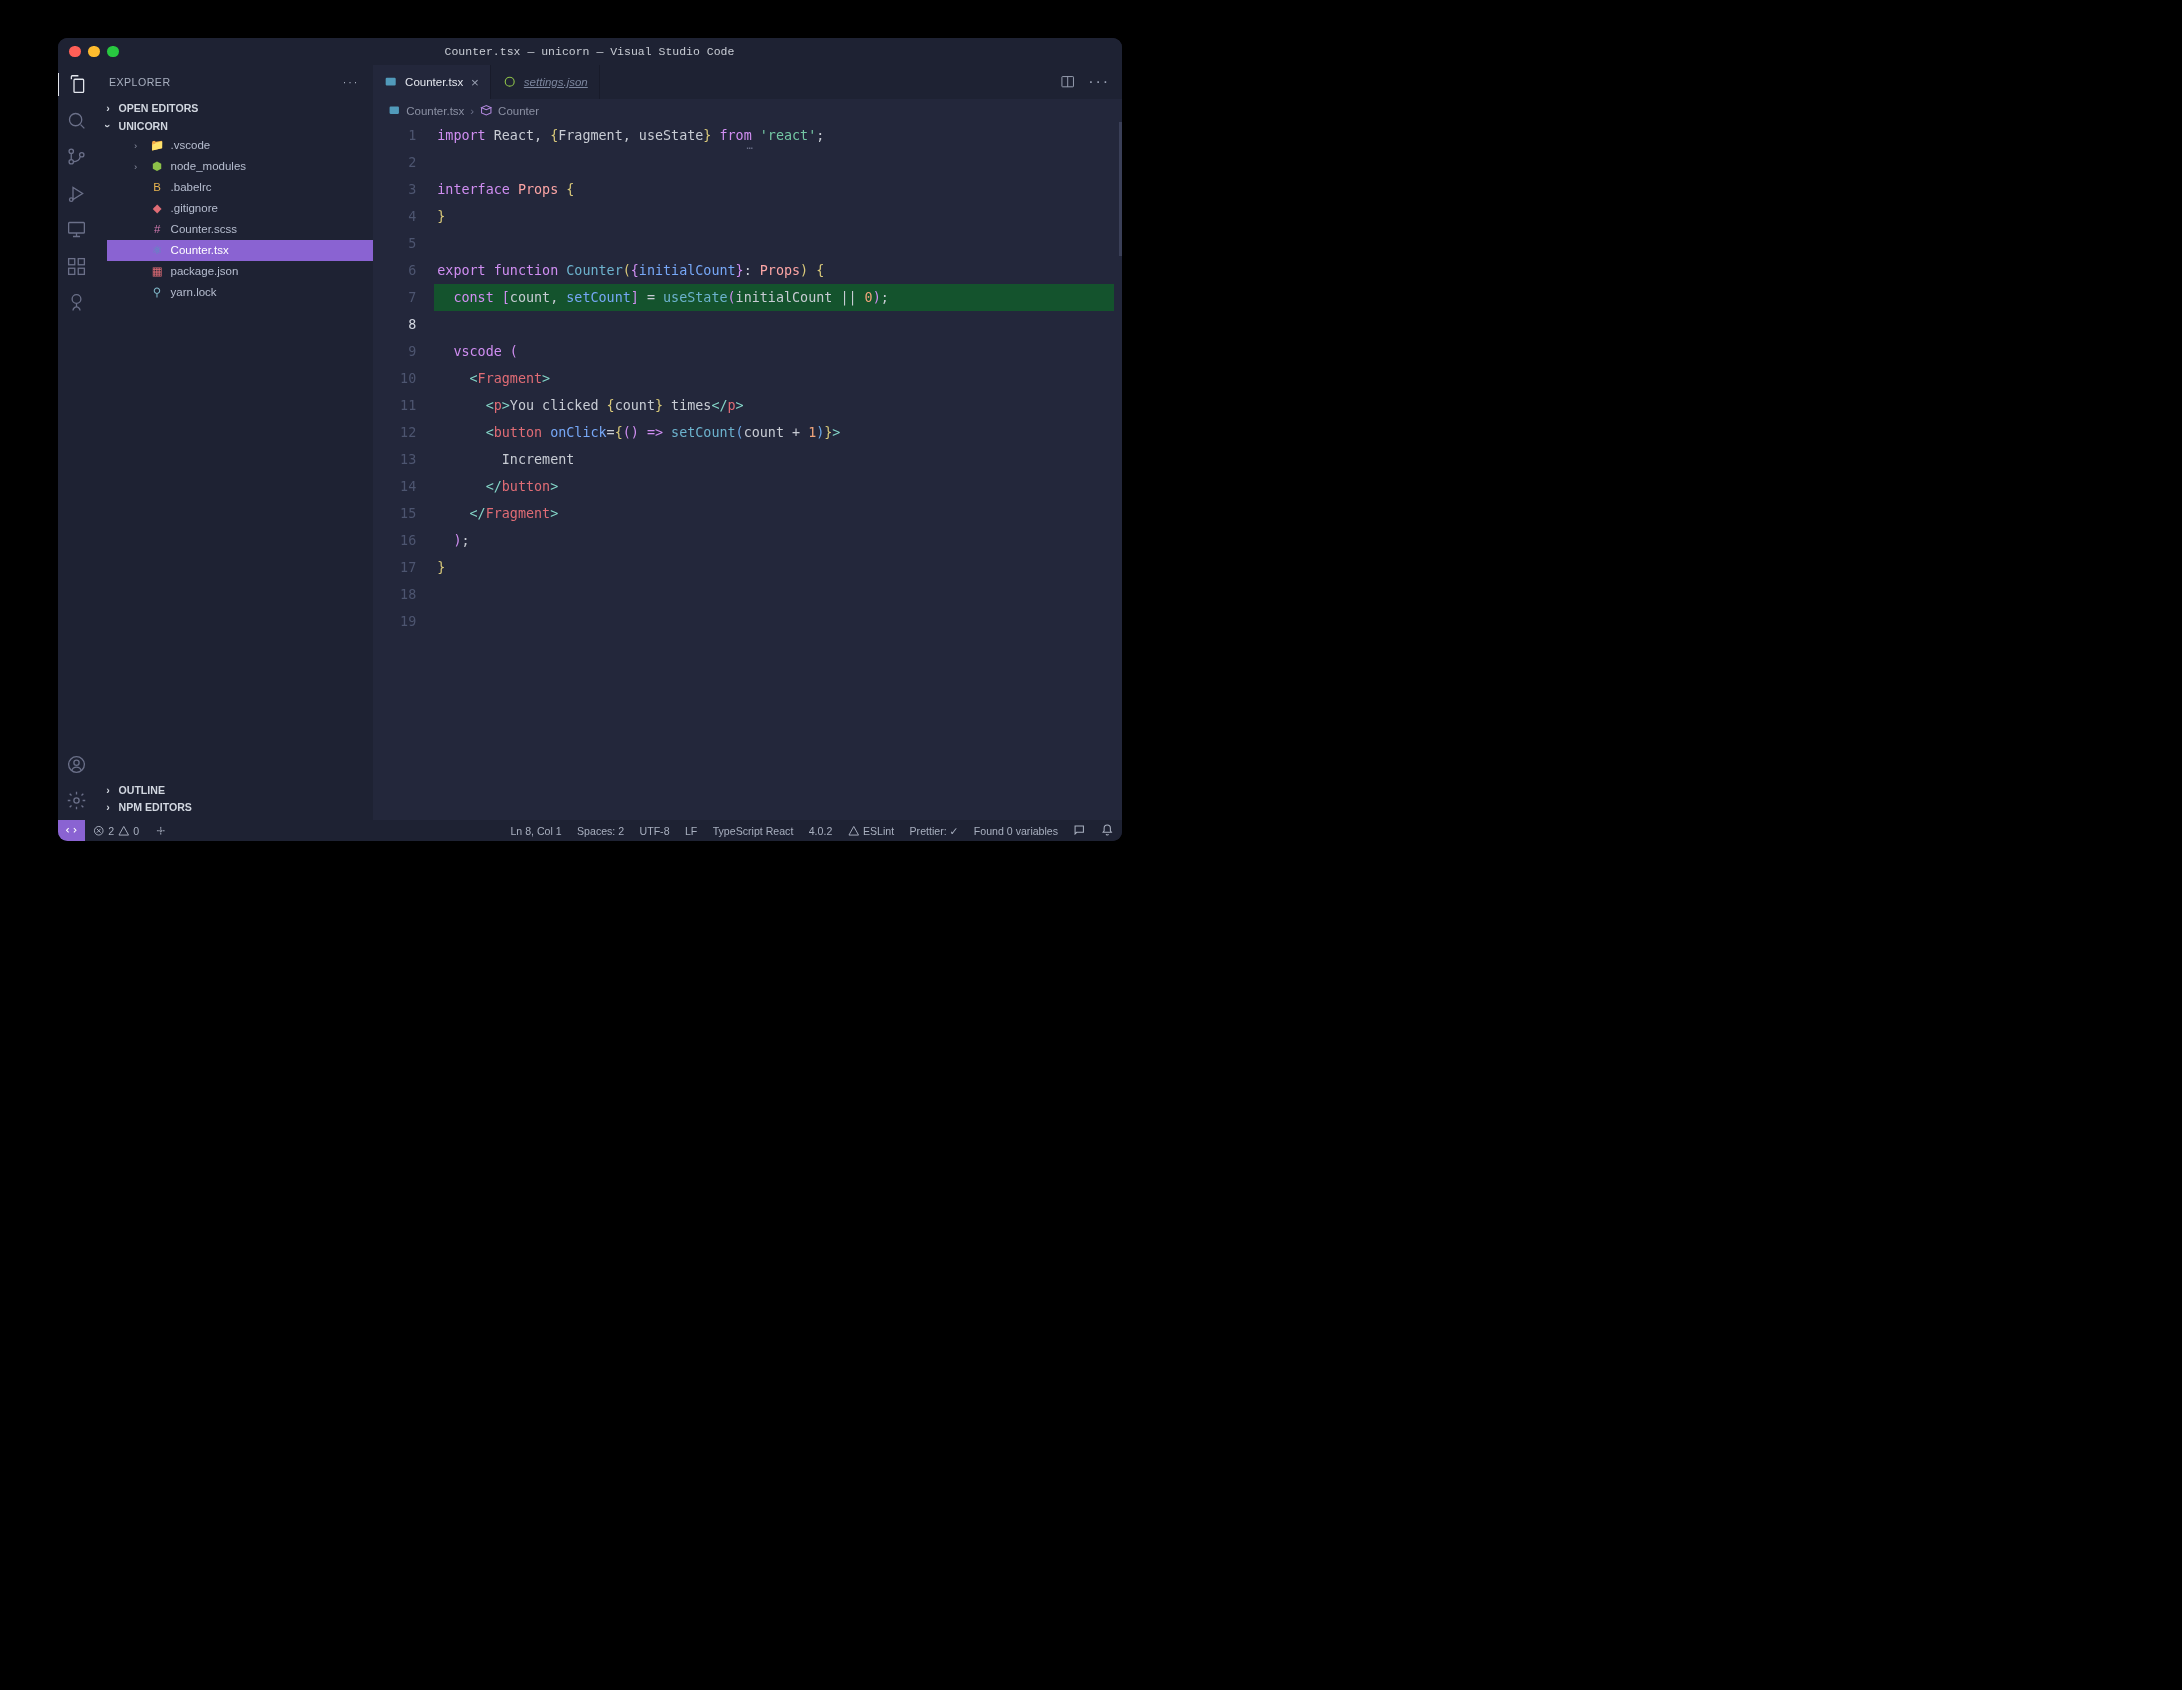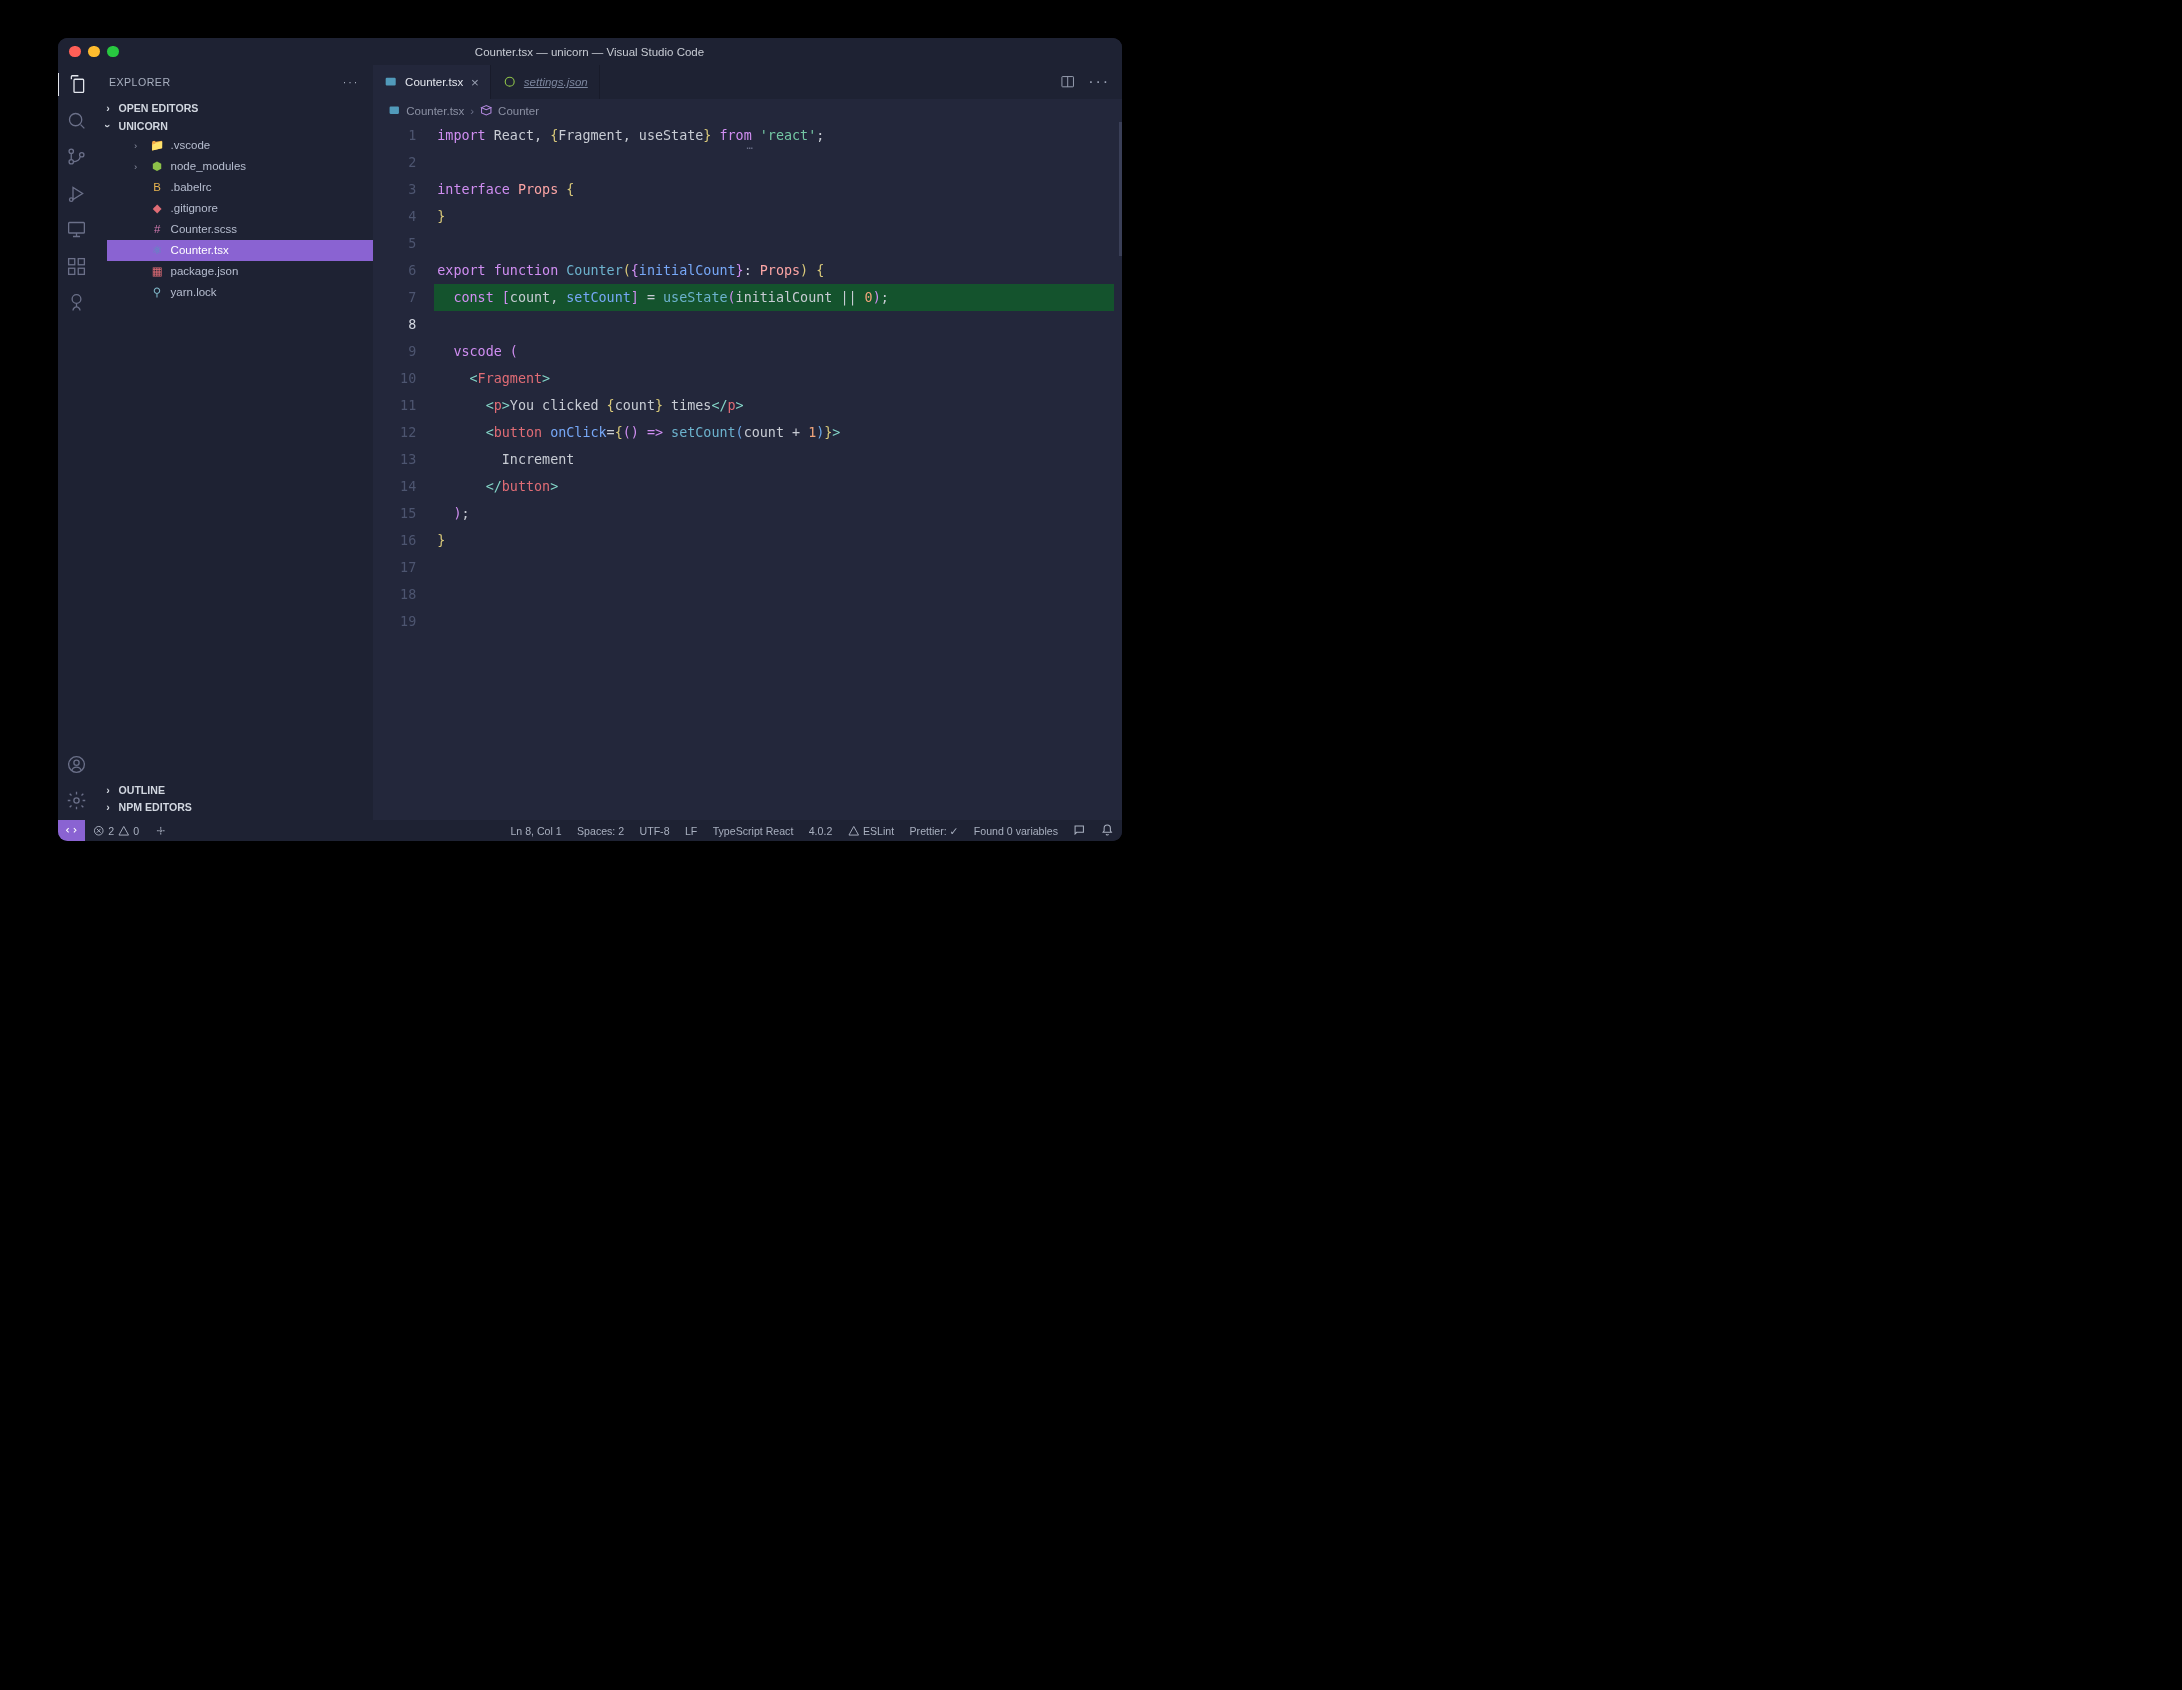--- a/index.html
+++ b/index.html
@@ -29,21 +29,21 @@
     display: flex;
     align-items: center;
     position: relative;
     flex-shrink: 0;
   }
   .traffic { display: flex; gap: 7.7px; position: absolute; left: 11.5px; }
   .traffic span { width: 11.5px; height: 11.5px; border-radius: 50%; }
   .tl-close { background: #ff5f57; }
   .tl-min { background: #febc2e; }
   .tl-max { background: #28c840; }
-  .title { margin: 0 auto; color: #c8ccd4; font-size: 11.5px; }
+  .title { margin: 0 auto; color: #c8ccd4; font-size: 11.5px; font-family: Liberation Mono, monospace; }
   .main { flex: 1; display: flex; min-height: 0; }
   
   .activitybar {
     width: 38px;
     background: #1e2233;
     display: flex;
     flex-direction: column;
     align-items: center;
     padding-top: 7.7px;
     gap: 13.4px;
@@ -372,20 +372,21 @@
             <div class="codeline"></div>
             <div class="codeline"><span class="kw">export</span><span class="plain"> </span><span class="kw">function</span><span class="plain"> </span><span class="fn">Counter</span><span class="brace-y">(</span><span class="brace-p">{</span><span class="attr">initialCount</span><span class="brace-p">}</span><span class="punct">: </span><span class="type">Props</span><span class="brace-y">)</span><span class="plain"> </span><span class="brace-y">{</span></div>
             <div class="codeline current-line"><span class="plain">  </span><span class="kw">const</span><span class="plain"> </span><span class="brace-p">[</span><span class="plain">count</span><span class="punct">, </span><span class="attr">setCount</span><span class="brace-p">]</span><span class="plain"> </span><span class="punct">=</span><span class="plain"> </span><span class="fn">useState</span><span class="brace-p">(</span><span class="plain">initialCount </span><span class="punct">||</span><span class="plain"> </span><span class="num">0</span><span class="brace-p">)</span><span class="punct">;</span></div>
             <div class="codeline"></div>
             <div class="codeline"><span class="plain">  </span><span class="kw">vscode</span><span class="plain"> </span><span class="brace-p">(</span></div>
             <div class="codeline"><span class="plain">    </span><span class="op">&lt;</span><span class="tag">Fragment</span><span class="op">&gt;</span></div>
             <div class="codeline"><span class="plain">      </span><span class="op">&lt;</span><span class="tag">p</span><span class="op">&gt;</span><span class="plain">You clicked </span><span class="brace-y">{</span><span class="plain">count</span><span class="brace-y">}</span><span class="plain"> times</span><span class="op">&lt;/</span><span class="tag">p</span><span class="op">&gt;</span></div>
             <div class="codeline"><span class="plain">      </span><span class="op">&lt;</span><span class="tag">button</span><span class="plain"> </span><span class="attr">onClick</span><span class="punct">=</span><span class="brace-y">{</span><span class="brace-p">()</span><span class="plain"> </span><span class="kw">=&gt;</span><span class="plain"> </span><span class="fn">setCount</span><span class="brace-b">(</span><span class="plain">count </span><span class="punct">+</span><span class="plain"> </span><span class="num">1</span><span class="brace-b">)</span><span class="brace-y">}</span><span class="op">&gt;</span></div>
             <div class="codeline"><span class="plain">        Increment</span></div>
             <div class="codeline"><span class="plain">      </span><span class="op">&lt;/</span><span class="tag">button</span><span class="op">&gt;</span></div>
+            <div class="codeline"><span class="plain">    </span><span class="op">&lt;/</span><span class="tag">Fragment</span><span class="op">&gt;</span></div>
             <div class="codeline"><span class="plain">  </span><span class="brace-p">)</span><span class="punct">;</span></div>
             <div class="codeline"><span class="brace-y">}</span></div>
             <div class="codeline"></div>
           </div>
         <div class="minimap">
           <div class="thumb"></div>
         </div>
       </div>
     </div>
   </div>

